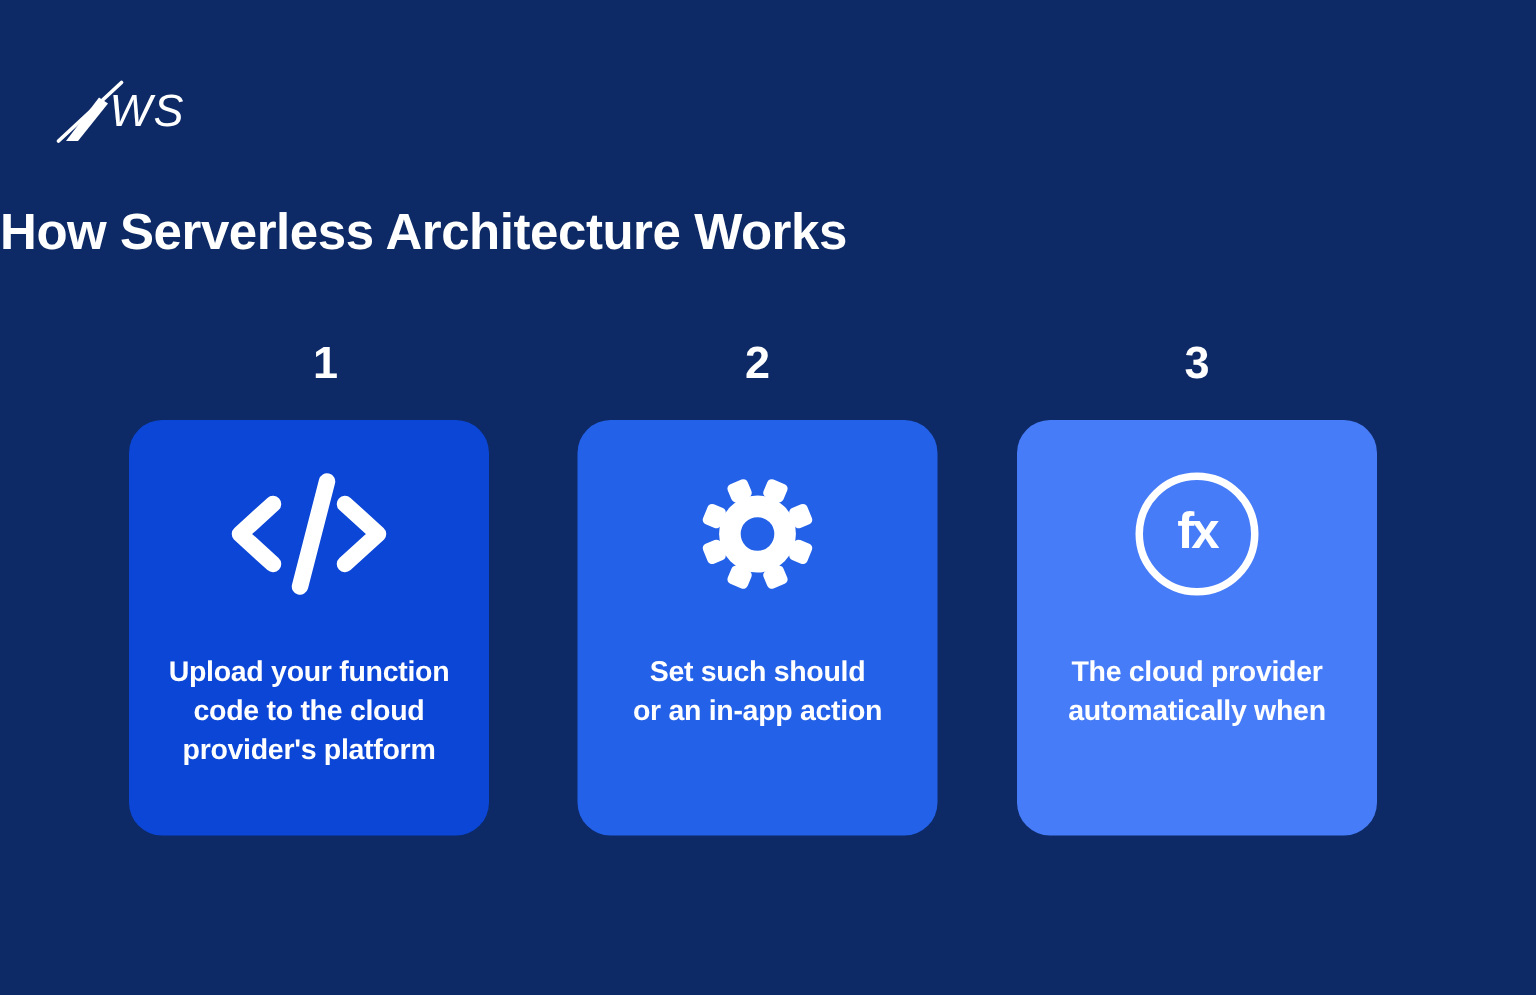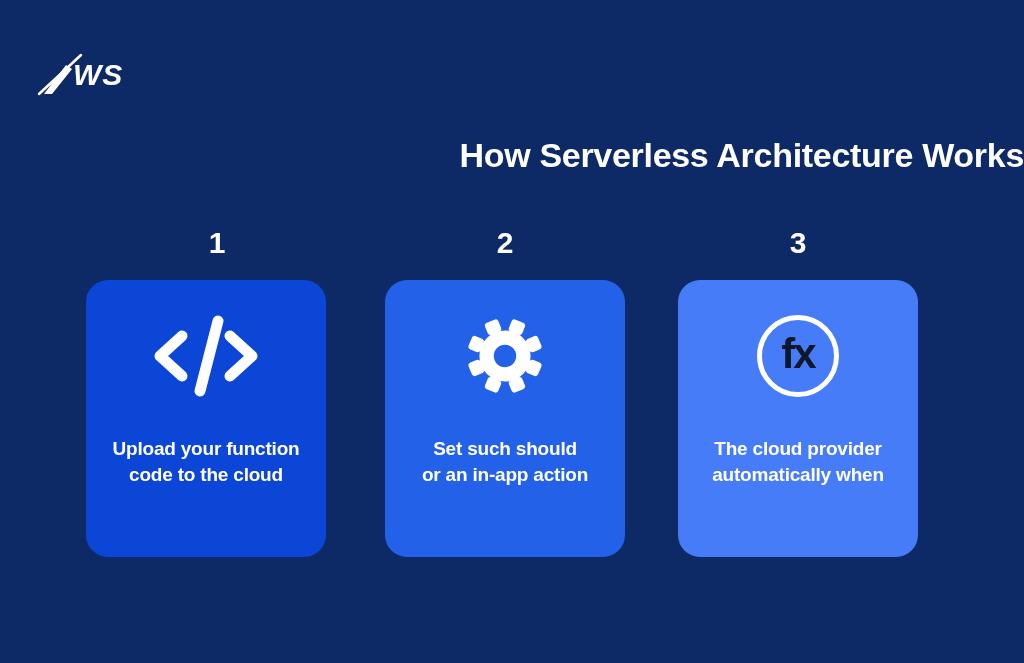--- a/index.html
+++ b/index.html
@@ -24,35 +24,35 @@
     top: 52px;
     width: 110px;
     height: 46px;
   }
   .logo svg { position: absolute; left: 0; top: 0; }
   .logo-text {
     position: absolute;
     left: 38px;
     top: 8px;
     font-size: 30px;
-    font-weight: bold;
+    font-weight: normal;
     font-style: italic;
     letter-spacing: 1px;
     color: #ffffff;
     line-height: 1;
   }
 
   
   .title {
     position: absolute;
     left: 0;
     top: 136px;
     width: 1024px;
     margin: 0;
-    text-align: right;
+    text-align: left;
     font-size: 34px;
     font-weight: bold;
     letter-spacing: -0.3px;
     color: #ffffff;
   }
 
   
   .step-number {
     position: absolute;
     top: 226px;
@@ -101,26 +101,26 @@
     width: 82px;
     height: 82px;
     border: 5px solid #ffffff;
     border-radius: 50%;
     box-sizing: border-box;
     display: flex;
     align-items: center;
     justify-content: center;
   }
   .fx-label {
-    font-size: 42px;
+    font-size: 34px;
     font-weight: bold;
     letter-spacing: -2px;
     line-height: 1;
     padding-bottom: 4px;
-    color: #0f172a;
+    color: #ffffff;
   }
 </style>
 </head>
 <body>
 
 <div class="canvas">
 
   <div class="logo">
     <svg width="110" height="46" viewBox="0 0 110 46">
       <line x1="4" y1="42" x2="46" y2="3" stroke="#ffffff" stroke-width="2.5" stroke-linecap="round"></line>
@@ -139,20 +139,21 @@
     <div class="icon-zone">
       <svg width="110" height="82" viewBox="0 0 110 82" fill="none" stroke="#ffffff" stroke-width="11" stroke-linecap="round" stroke-linejoin="round">
         <polyline points="31,21 9,41 31,61"></polyline>
         <line x1="67" y1="6" x2="49" y2="76"></line>
         <polyline points="79,21 101,41 79,61"></polyline>
       </svg>
     </div>
     <div class="text-zone">
       <div>Upload your function</div>
       <div>code to the cloud</div>
+      <div>provider's platform</div>
       <div></div>
     </div>
   </div>
 
   <div class="card card-2" style="background: rgb(34, 97, 232);">
     <div class="icon-zone">
       <svg width="80" height="80" viewBox="0 0 100 100">
         <g fill="#ffffff" transform="rotate(22.5 50 50)">
           <rect x="41" y="3" width="18" height="16" rx="4"></rect>
           <rect x="41" y="81" width="18" height="16" rx="4"></rect>

